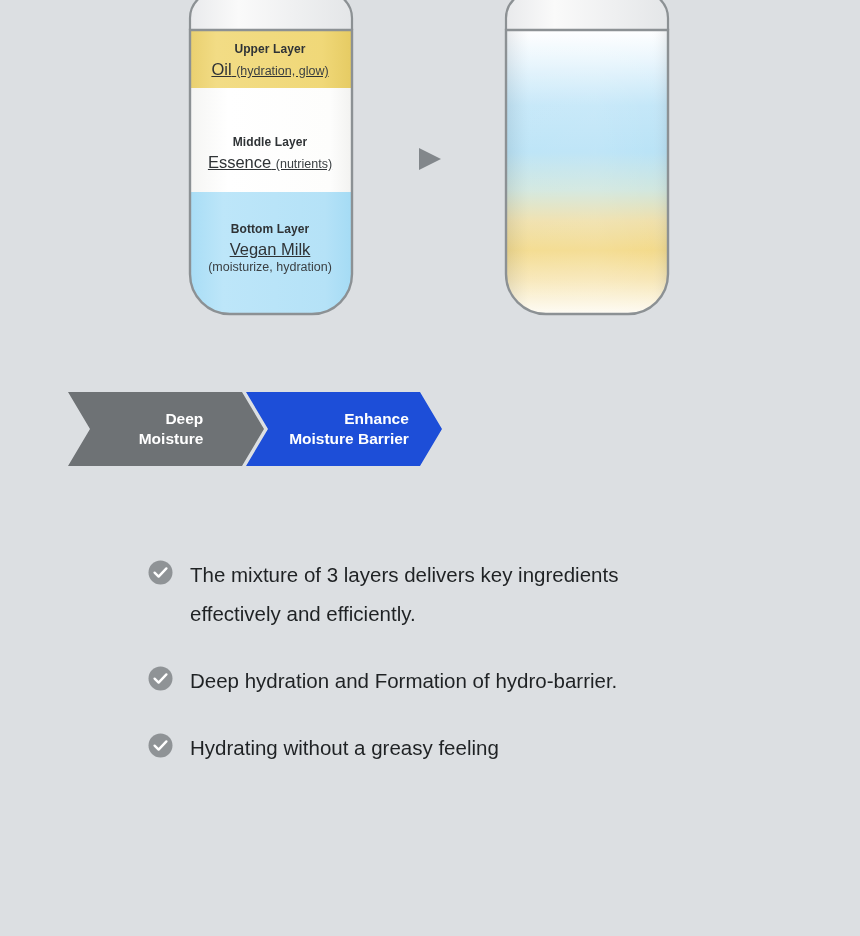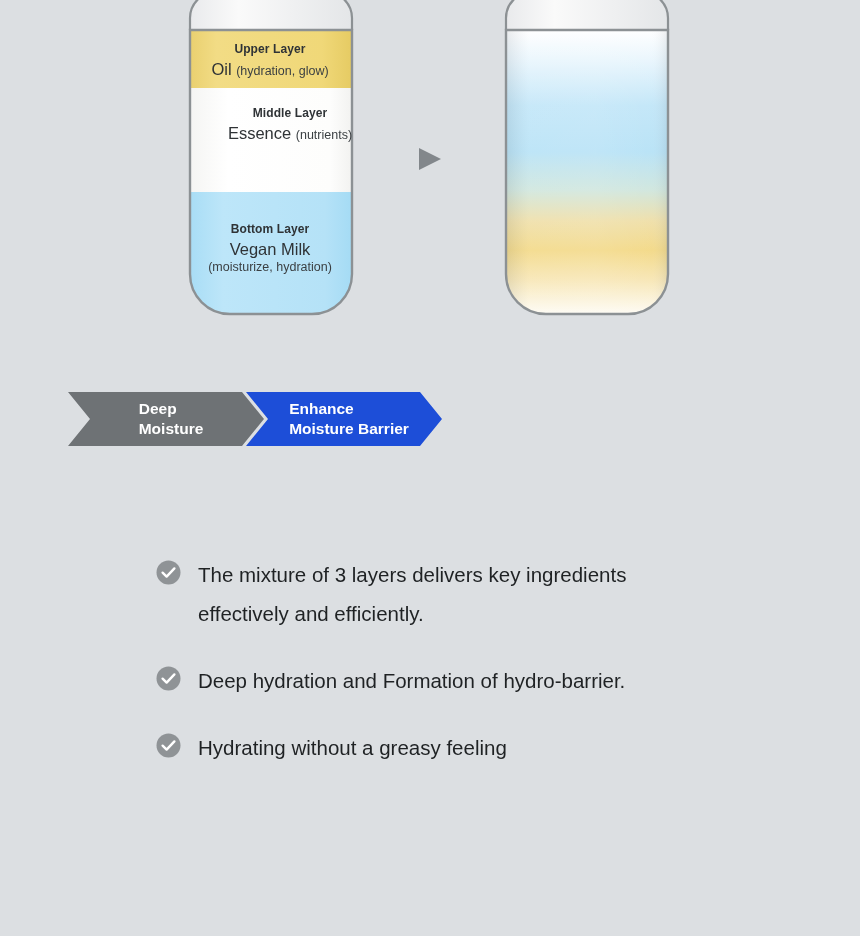--- a/index.html
+++ b/index.html
@@ -58,34 +58,35 @@
     color: #2f3336;
     letter-spacing: .1px;
     display: block;
     margin-bottom: 2px;
   }
   .layer-main {
     font-size: 16.5px;
     color: #2f3336;
     display: block;
     white-space: nowrap;
+    text-decoration: underline;
   }
   .layer-main .sub {
     font-size: 12.5px;
     color: #3a3f42;
   }
   .layer-sub2 {
     display: block;
     font-size: 12.5px;
     color: #3a3f42;
     margin-top: 1px;
   }
 
   #label-upper  { top: 42px; }
-  #label-middle { top: 106px; margin-left: 20px; }
+  #label-middle { top: 135px; }
   #label-bottom { top: 222px; }
 
   
   .flow-arrow {
     position: absolute;
     left: 412px;
     top: 142px;
     width: 34px;
     height: 34px;
   }
@@ -94,43 +95,43 @@
   .chevron-banner {
     position: absolute;
     left: 68px;
     top: 392px;
     width: 720px;
     height: 74px;
   }
   .chev {
     position: absolute;
     top: 0;
-    height: 54px;
+    height: 74px;
     display: flex;
     align-items: center;
     justify-content: center;
     color: #ffffff;
     font-size: 15.5px;
     font-weight: bold;
     line-height: 1.28;
-    text-align: left;
+    text-align: right;
     box-sizing: border-box;
     clip-path: polygon(0 0, calc(100% - 22px) 0, 100% 50%, calc(100% - 22px) 100%, 0 100%, 22px 50%);
   }
   .chev:first-child {
     clip-path: polygon(0 0, calc(100% - 22px) 0, 100% 50%, calc(100% - 22px) 100%, 0 100%, 22px 50%);
   }
   .chev-dark  { background: #6e7275; }
   .chev-light { background: #1d4ed8; }
   .chev-txt { padding: 0 6px 0 16px; }
 
   
   .bullets {
     position: absolute;
-    left: 156px;
+    left: 148px;
     top: 556px;
     width: 640px;
   }
   .bullet-row {
     display: flex;
     align-items: flex-start;
     margin-bottom: 28px;
   }
   .bullet-icon {
     flex: 0 0 auto;

